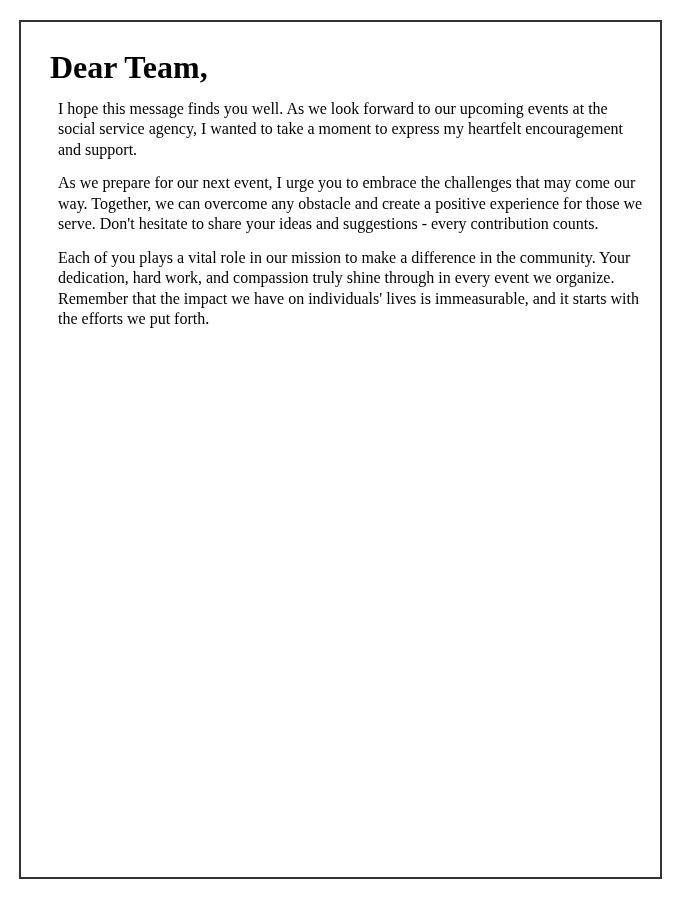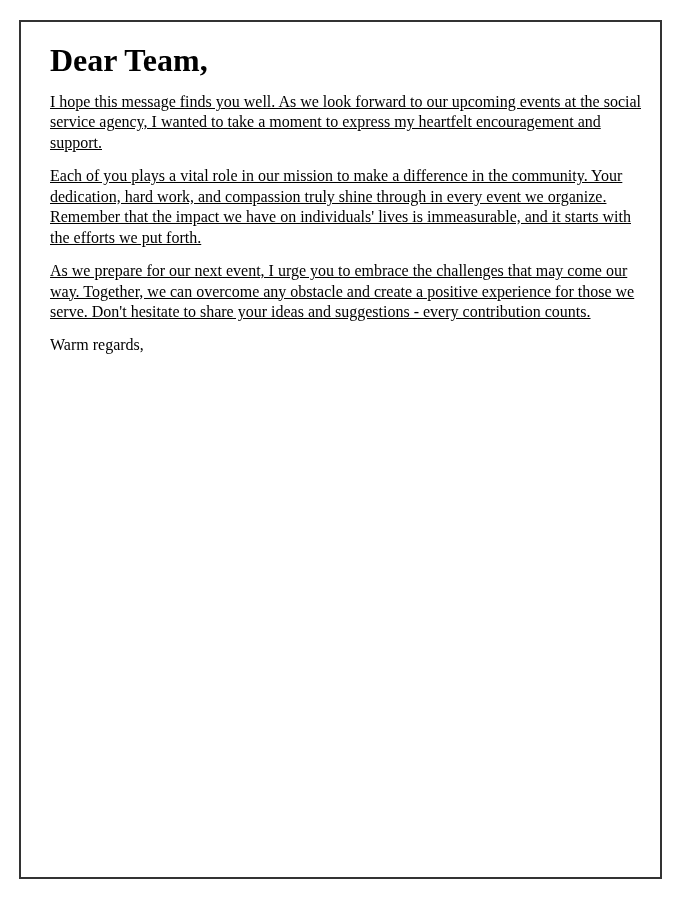--- a/index.html
+++ b/index.html
@@ -10,52 +10,50 @@
     height: 900px;
     font-family: "Liberation Serif", "DejaVu Serif", serif;
     color: #000000;
   }
   .page {
     box-sizing: border-box;
     margin: 20px 0 0 19px;
     width: 643px;
     height: 859px;
     border: 2px solid #333333;
-    padding: 16px 17px 0 29px;
+    padding: 23px 17px 0 29px;
     background: #ffffff;
   }
   .salutation {
     font-size: 32px;
     font-weight: bold;
     line-height: 1.15;
     margin: 4px 0 13px 0;
     letter-spacing: 0;
   }
   .para {
     font-size: 16px;
     line-height: 1.28;
-    margin: 0 0 13px 0;
-    text-decoration: underline;
+    margin: 0 0 13px 8px;
   }
   .closing, .sig-line {
     font-size: 16px;
     line-height: 1.28;
     margin: 0 0 13px 0;
   }
 </style>
 </head>
 <body>
 
 <div class="page">
   <h1 class="salutation">Dear Team,</h1>
 
   <p class="para">I hope this message finds you well. As we look forward to our upcoming events at the social service agency, I wanted to take a moment to express my heartfelt encouragement and support.</p>
 
+  <p class="para">As we prepare for our next event, I urge you to embrace the challenges that may come our way. Together, we can overcome any obstacle and create a positive experience for those we serve. Don't hesitate to share your ideas and suggestions - every contribution counts.</p>
+
   <p class="para">Each of you plays a vital role in our mission to make a difference in the community. Your dedication, hard work, and compassion truly shine through in every event we organize. Remember that the impact we have on individuals' lives is immeasurable, and it starts with the efforts we put forth.</p>
 
-  <p class="para">As we prepare for our next event, I urge you to embrace the challenges that may come our way. Together, we can overcome any obstacle and create a positive experience for those we serve. Don't hesitate to share your ideas and suggestions - every contribution counts.</p>
 
-
-  <p class="closing">Warm regards,</p>
 
   <div>
   </div>
 </div>
 
 </body></html>

